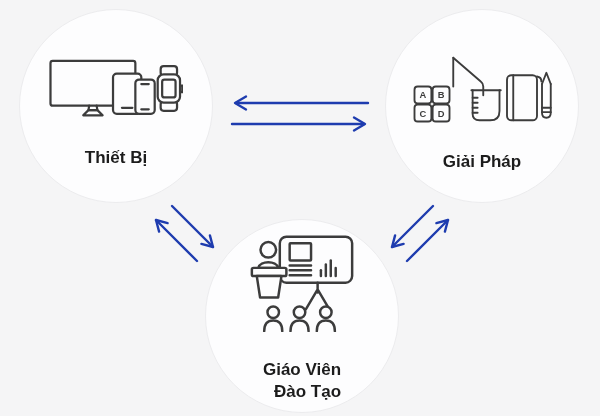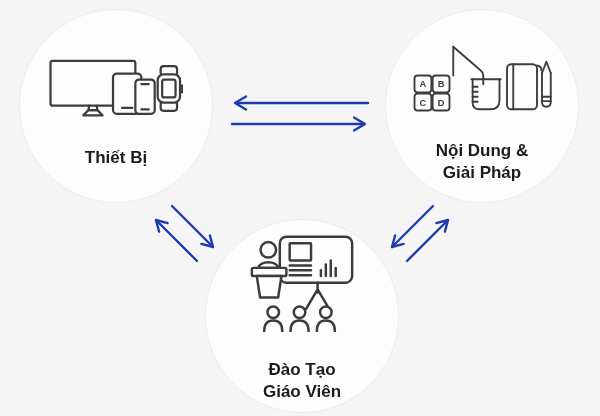--- a/index.html
+++ b/index.html
@@ -16,21 +16,21 @@
   .node-content{left:385px;top:9px;padding-top:14px;}
   .node-training{left:205px;top:219px;padding-top:6px;}
   .icon{flex:none;display:block;}
   .icon path,.icon rect,.icon circle{
     fill:none;stroke:#3c3c3c;stroke-width:3;stroke-linecap:round;stroke-linejoin:round;
   }
   .icon .fillbg{fill:#fdfdfe;}
   .icon text{stroke:none;fill:#3c3c3c;font-family:"Liberation Sans",sans-serif;
     font-size:15px;font-weight:bold;}
   .label{
-    margin-top:27px;text-align:center;font-weight:700;font-size:17px;
+    margin-top:27px;text-align:right;font-weight:700;font-size:17px;
     line-height:1.28;color:#1c1c1c;
   }
   .arrows{position:absolute;left:0;top:0;pointer-events:none;}
   .arrows path{fill:none;stroke:#1e3caf;stroke-width:2.4;stroke-linecap:round;stroke-linejoin:round;}
 </style>
 </head>
 <body>
 
 <div class="stage">
 
@@ -116,21 +116,20 @@
         <path d="M162 34 v72"></path>
         <path d="M200 36 q7 1 7 8"></path>
       </g>
       <g>
         <path d="M208 48 L215 30 L222 48"></path>
         <path d="M208 48 v46 q0 8 7 8 q7 0 7 -8 v-46"></path>
         <path d="M208 86 h14 M208 93 h14"></path>
       </g>
     </svg>
     <div class="label">
-      <div>Nội Dung &amp;</div>
       <div>Giải Pháp</div>
     </div>
   </div>
 
   <div class="node node-training">
     <svg class="icon" width="104" height="97" viewBox="0 0 126 118">
       <g>
         <rect x="36" y="2" width="88" height="56" rx="8"></rect>
         <rect x="48" y="10" width="26" height="21" rx="1"></rect>
         <path d="M48 37 h26 M48 43 h26 M48 49 h26"></path>
@@ -151,18 +150,18 @@
       <g>
         <circle class="fillbg" cx="28" cy="94" r="7"></circle>
         <path class="fillbg" d="M17 117 q0 -13 11 -13 q11 0 11 13"></path>
         <circle class="fillbg" cx="60" cy="94" r="7"></circle>
         <path class="fillbg" d="M49 117 q0 -13 11 -13 q11 0 11 13"></path>
         <circle class="fillbg" cx="92" cy="94" r="7"></circle>
         <path class="fillbg" d="M81 117 q0 -13 11 -13 q11 0 11 13"></path>
       </g>
     </svg>
     <div class="label">
+      <div>Giáo Viên</div>
       <div>Đào Tạo</div>
-      <div>Giáo Viên</div>
     </div>
   </div>
 
 </div>
 
 </body></html>

